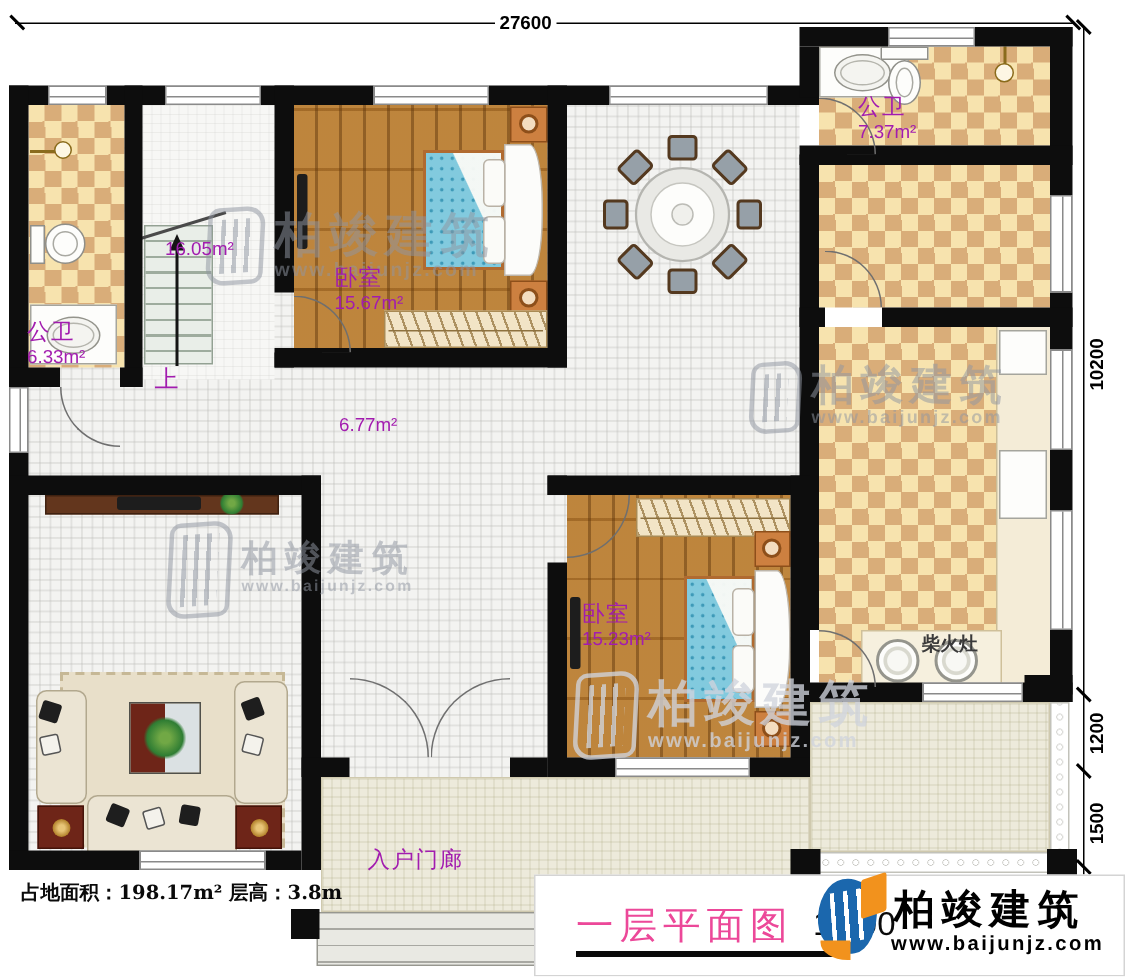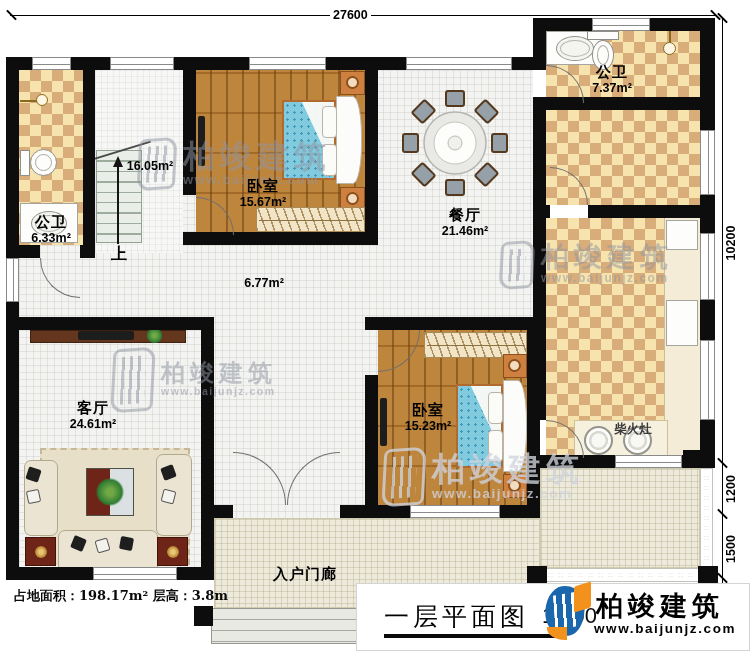--- a/index.html
+++ b/index.html
@@ -64,21 +64,21 @@
         border:2px solid #95958d;border-radius:50%;box-sizing:border-box;}
   .wc-tank{background:#fdfdfb;border:1.5px solid #8f8f89;box-sizing:border-box;}
   .wc-bowl{background:#fdfdfb;border:1.5px solid #8f8f89;border-radius:50%;box-sizing:border-box;}
   .wc-bowl::after{content:"";position:absolute;inset:4px;border:1px solid #a9a9a2;border-radius:50%;}
   .basin{background:#fdfdfb;border:1px solid #a5a59d;box-sizing:border-box;}
   .oval{background:#f4f4f0;border:1.5px solid #94948c;border-radius:50%;box-sizing:border-box;}
   .oval::after{content:"";position:absolute;inset:3px;border:1px solid #b5b5ad;border-radius:50%;}
   .shower{background:#fdf6e4;border:1.6px solid #8a6b1c;border-radius:50%;box-sizing:border-box;}
   .plantg{background:radial-gradient(circle,#71a845 18%,#2f7d33 60%,rgba(47,125,51,0) 72%);}
   
-  .rlab{text-align:center;color:#000000;font-weight:bold;line-height:1.12;pointer-events:none;}
+  .rlab{text-align:left;color:#a21caf;font-weight:normal;line-height:1.12;pointer-events:none;}
   .rlab .nm{font-size:15px;letter-spacing:1px;}
   .rlab .ar{font-size:12.5px;letter-spacing:0;}
   .small-lab{font-size:12.5px;font-weight:bold;color:#3a3a3a;text-align:center;}
   
   .flight{background:repeating-linear-gradient(180deg,#e9eee8 0 9px,#9eac9e 9px 10.5px);
           border:1px solid #93a193;box-sizing:border-box;}
   .arrowhead{width:0;height:0;border-left:5px solid transparent;border-right:5px solid transparent;
           border-bottom:11px solid #141414;}
   
   .wm{display:flex;align-items:center;gap:7px;color:rgba(143,150,162,.52);pointer-events:none;}
@@ -91,21 +91,21 @@
   .wm-url{font-weight:bold;letter-spacing:1.5px;line-height:1.3;}
   
   .dimline{background:#000;}
   .tick{width:13px;height:2px;background:#000;transform:rotate(45deg);}
   .dimtext{font-size:12.5px;font-weight:bold;color:#000;background:#fff;padding:0 3px;}
   .dim-v{transform:translate(-50%,-50%) rotate(-90deg);}
   
   .titleband{background:#fff;border:1px solid #d4d4d4;box-sizing:border-box;}
   .stats{font-family:"DejaVu Serif","Liberation Serif",serif;font-size:13px;font-weight:bold;
          color:#0a0a0a;line-height:20px;white-space:nowrap;}
-  .ptitle{font-size:25px;color:#000000;letter-spacing:4px;white-space:nowrap;}
+  .ptitle{font-size:25px;color:#ec4899;letter-spacing:4px;white-space:nowrap;}
   .pscale{font-size:22px;color:#0a0a0a;}
   .brandname{font-size:27px;font-weight:800;color:#000;letter-spacing:5px;white-space:nowrap;}
   .brandurl{font-size:13.5px;font-weight:bold;color:#000;letter-spacing:1.6px;white-space:nowrap;}
   .logo-blue{position:absolute;inset:2px 6px 4px 0;background:#1b67ad;
              border-radius:46% 54% 42% 58%/52% 44% 56% 48%;transform:rotate(-10deg) skewX(-6deg);}
   .logo-blue::after{content:"";position:absolute;inset:8px 9px;
              background:repeating-linear-gradient(90deg,#fff 0 3px,transparent 3px 9px);}
   .logo-orange1{position:absolute;right:0;top:0;width:17px;height:26px;background:#f2921d;
              transform:skewY(-18deg);border-radius:2px;}
   .logo-orange2{position:absolute;left:2px;bottom:0;width:20px;height:13px;background:#f2921d;
@@ -319,34 +319,26 @@
     <div class="ar">6.33m²</div>
   </div>
   <div class="rlab abs" style="left:110px;top:159px;width:80px">
     <div class="ar">16.05m²</div>
   </div>
   <div class="rlab abs" style="left:103px;top:245px;width:32px;font-size:16px">上</div>
   <div class="rlab abs" style="left:223px;top:178px;width:80px">
     <div class="nm">卧室</div>
     <div class="ar">15.67m²</div>
   </div>
-  <div class="rlab abs" style="left:420px;top:207px;width:90px">
-    <div class="nm">餐厅</div>
-    <div class="ar">21.46m²</div>
-  </div>
   <div class="rlab abs" style="left:226px;top:276px;width:76px">
     <div class="ar">6.77m²</div>
   </div>
   <div class="rlab abs" style="left:572px;top:64px;width:80px">
     <div class="nm">公卫</div>
     <div class="ar">7.37m²</div>
-  </div>
-  <div class="rlab abs" style="left:53px;top:400px;width:80px">
-    <div class="nm">客厅</div>
-    <div class="ar">24.61m²</div>
   </div>
   <div class="rlab abs" style="left:388px;top:402px;width:80px">
     <div class="nm">卧室</div>
     <div class="ar">15.23m²</div>
   </div>
   <div class="rlab abs" style="left:245px;top:566px;width:120px">
     <div class="nm">入户门廊</div>
   </div>
 
   <div class="abs dimline" style="left:10px;top:15px;width:706px;height:1px"></div>

